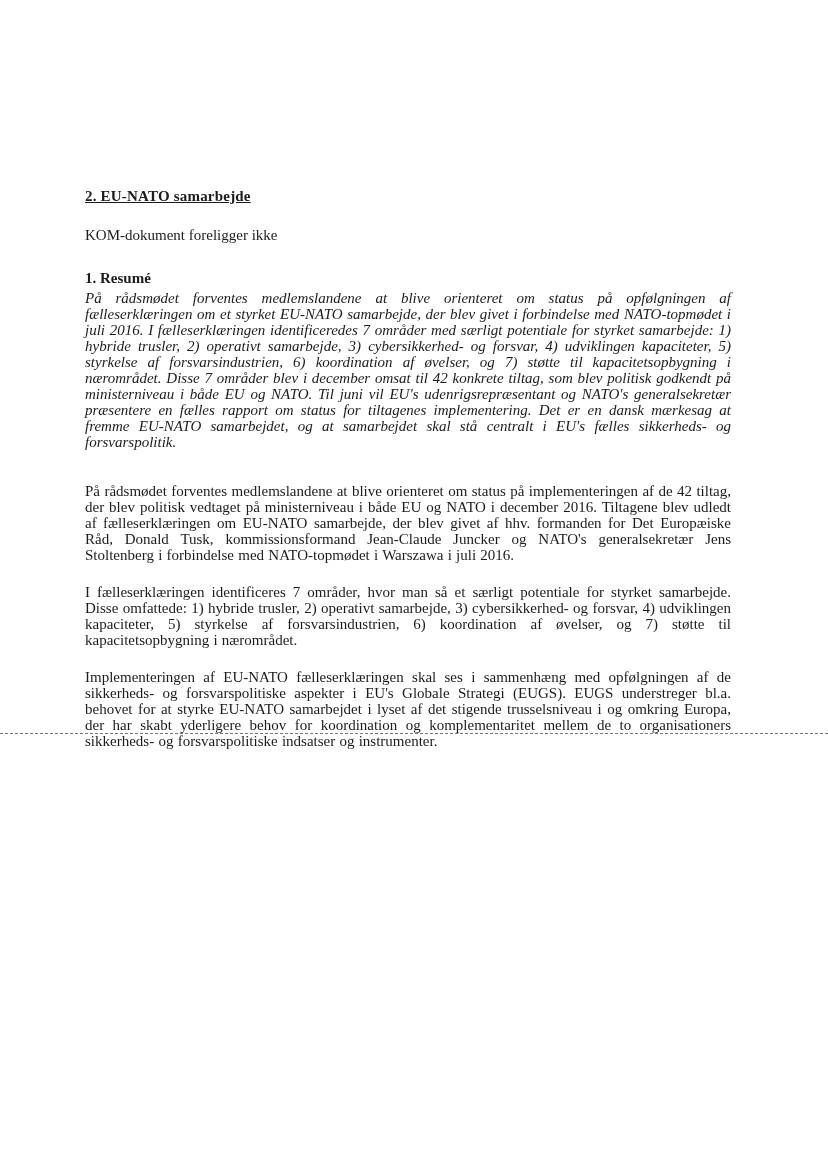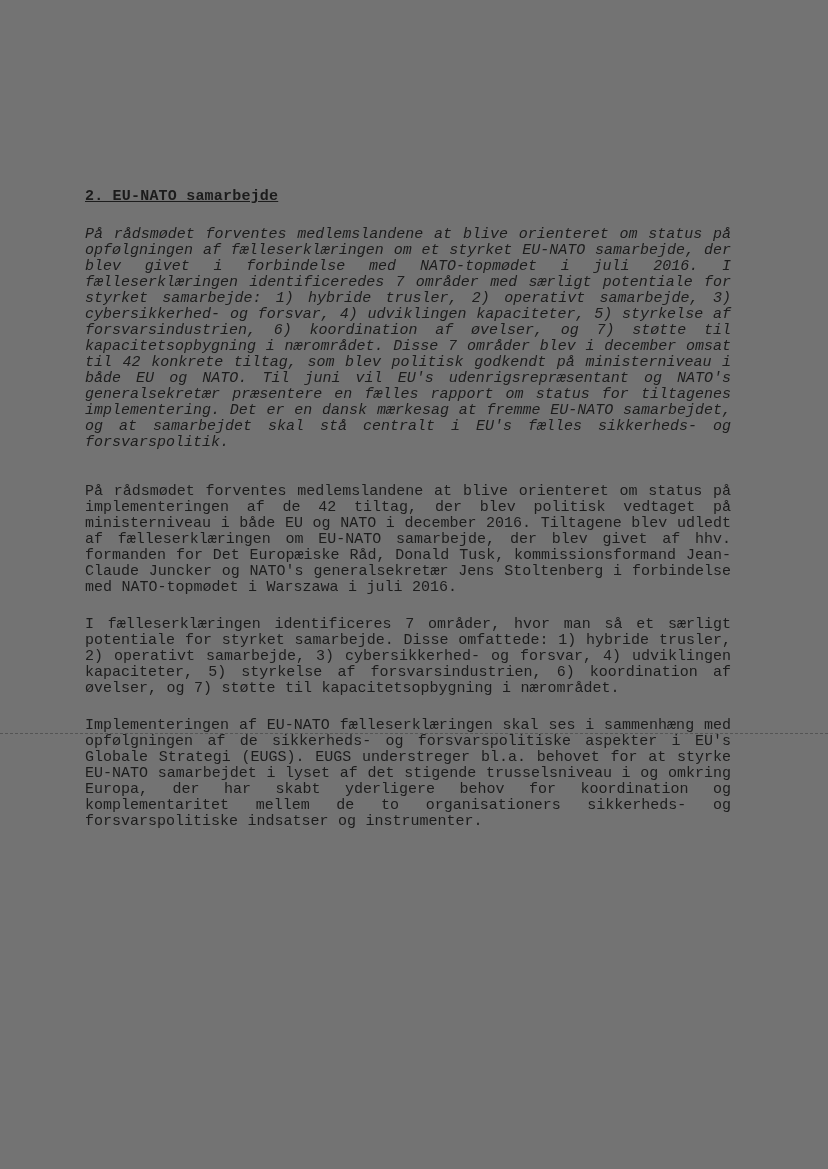--- a/index.html
+++ b/index.html
@@ -4,22 +4,22 @@
 <style>
   html, body {
     margin: 0;
     padding: 0;
     background: #e9e9e9;
   }
   .page {
     position: relative;
     width: 828px;
     height: 1169px;
-    background: #737373;
-    font-family: Liberation Mono, monospace;
+    background: #ffffff;
+    font-family: Liberation Serif, serif;
     color: #1c1c1c;
     overflow: hidden;
     margin: 0 auto;
   }
   .content {
     position: absolute;
     left: 85px;
     top: 188px;
     width: 660px;
   }
@@ -67,21 +67,23 @@
 </style>
 </head>
 <body>
 
 <div class="page">
 
   <div class="content">
 
     <div class="doc-title">2. EU-NATO samarbejde</div>
 
+    <div class="kom-note">KOM-dokument foreligger ikke</div>
 
+    <div class="section-heading">1. Resumé</div>
 
     <p class="para italic">På rådsmødet forventes medlemslandene at blive orienteret om status på opfølgningen af fælleserklæringen om et styrket EU-NATO samarbejde, der blev givet i forbindelse med NATO-topmødet i juli 2016. I fælleserklæringen identificeredes 7 områder med særligt potentiale for styrket samarbejde: 1) hybride trusler, 2) operativt samarbejde, 3) cybersikkerhed- og forsvar, 4) udviklingen kapaciteter, 5) styrkelse af forsvarsindustrien, 6) koordination af øvelser, og 7) støtte til kapacitetsopbygning i nærområdet. Disse 7 områder blev i december omsat til 42 konkrete tiltag, som blev politisk godkendt på ministerniveau i både EU og NATO. Til juni vil EU's udenrigsrepræsentant og NATO's generalsekretær præsentere en fælles rapport om status for tiltagenes implementering. Det er en dansk mærkesag at fremme EU-NATO samarbejdet, og at samarbejdet skal stå centralt i EU's fælles sikkerheds- og forsvarspolitik.</p>
 
     <div class="section-gap"></div>
 
 
     <p class="para">På rådsmødet forventes medlemslandene at blive orienteret om status på implementeringen af de 42 tiltag, der blev politisk vedtaget på ministerniveau i både EU og NATO i december 2016. Tiltagene blev udledt af fælleserklæringen om EU-NATO samarbejde, der blev givet af hhv. formanden for Det Europæiske Råd, Donald Tusk, kommissionsformand Jean-Claude Juncker og NATO's generalsekretær Jens Stoltenberg i forbindelse med NATO-topmødet i Warszawa i juli 2016.</p>
 
     <p class="para">I fælleserklæringen identificeres 7 områder, hvor man så et særligt potentiale for styrket samarbejde. Disse omfattede: 1) hybride trusler, 2) operativt samarbejde, 3) cybersikkerhed- og forsvar, 4) udviklingen kapaciteter, 5) styrkelse af forsvarsindustrien, 6) koordination af øvelser, og 7) støtte til kapacitetsopbygning i nærområdet.</p>
 

